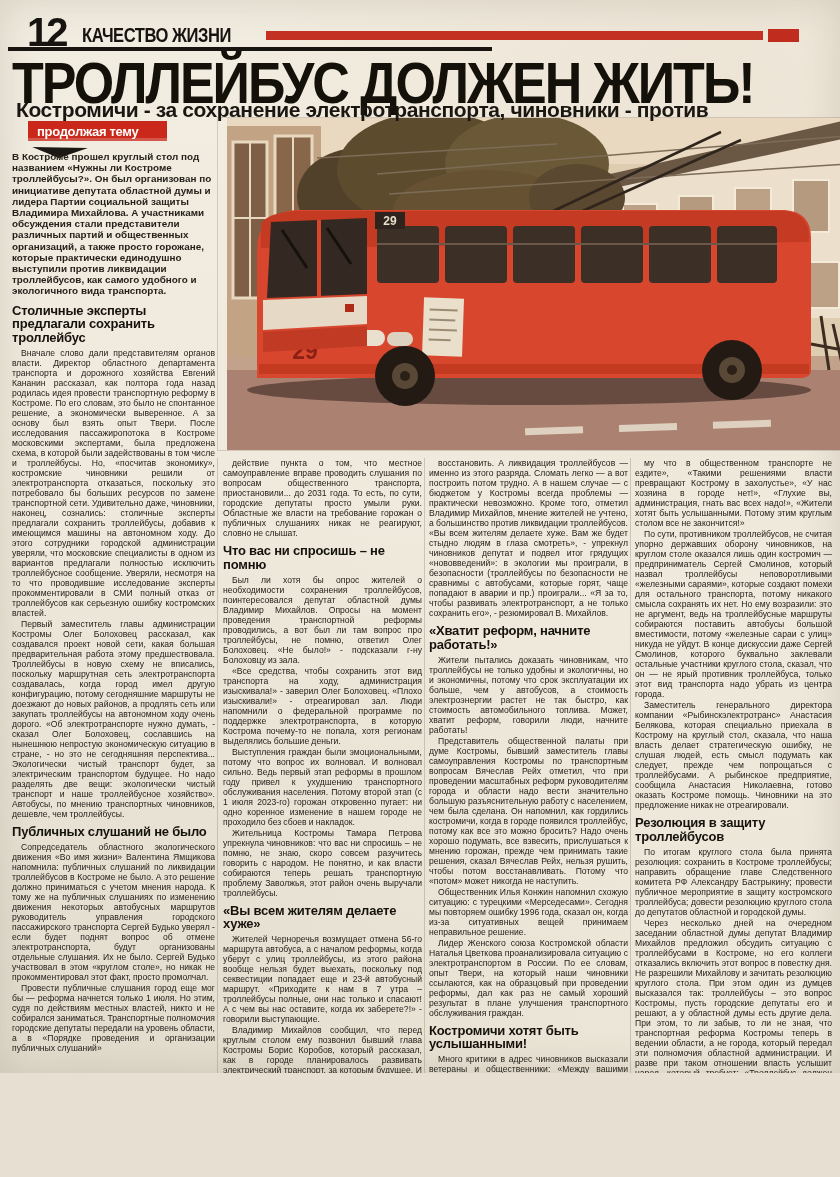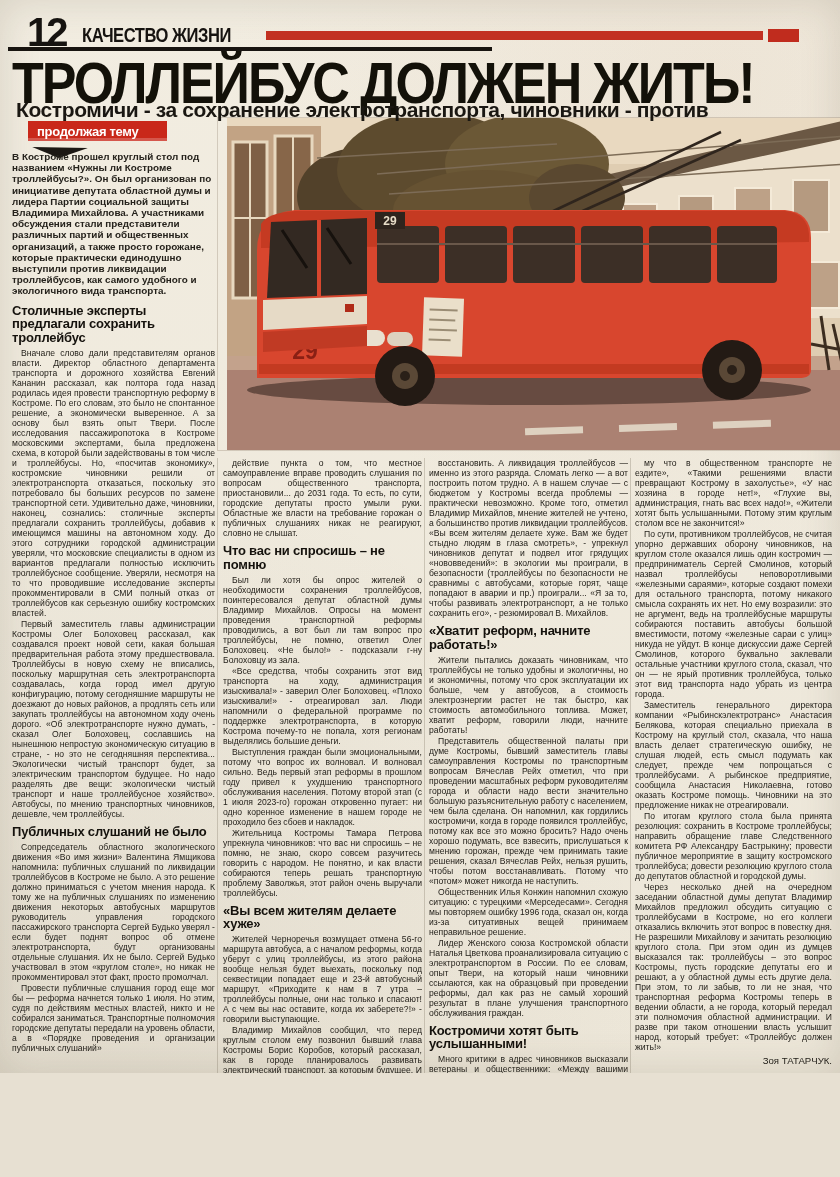--- a/index.html
+++ b/index.html
@@ -175,20 +175,21 @@
       <p class="blk-p">Представитель общественной палаты при думе Костромы, бывший заместитель главы самоуправления Костромы по транспортным вопросам Вячеслав Рейх отметил, что при проведении масштабных реформ руководителям города и области надо вести значительно большую разъяснительную работу с населением, чем была сделана. Он напомнил, как гордились костромичи, когда в городе появился троллейбус, потому как все это можно бросить? Надо очень хорошо подумать, все взвесить, прислушаться к мнению горожан, прежде чем принимать такие решения, сказал Вячеслав Рейх, нельзя рушить, чтобы потом восстанавливать. Потому что «потом» может никогда не наступить.</p>
       <p class="blk-p">Общественник Илья Конжин напомнил схожую ситуацию: с турецкими «Мерседесами». Сегодня мы повторяем ошибку 1996 года, сказал он, когда из-за ситуативных вещей принимаем неправильное решение.</p>
       <p class="blk-p">Лидер Женского союза Костромской области Наталья Цветкова проанализировала ситуацию с электротранспортом в России. По ее словам, опыт Твери, на который наши чиновники ссылаются, как на образцовый при проведении реформы, дал как раз не самый хороший результат в плане улучшения транспортного обслуживания граждан.</p>
       <h3 class="blk-h">Костромичи хотят быть услышанными!</h3>
       <p class="blk-p">Много критики в адрес чиновников высказали ветераны и общественники: «Между вашими словами и вашими делами — пропасть! Нет вам доверия!», «Вы о наших проблемах не знаете, пото-</p>
     </div>
   <div class="col col4">
       <p class="blk-p">му что в общественном транспорте не ездите», «Такими решениями власти превращают Кострому в захолустье», «У нас хозяина в городе нет!», «Глухие вы, администрация, гнать вас всех надо!», «Жители хотят быть услышанными. Потому этим круглым столом все не закончится!»</p>
       <p class="blk-p">По сути, противником троллейбусов, не считая упорно державших оборону чиновников, на круглом столе оказался лишь один костромич — предприниматель Сергей Смолинов, который назвал троллейбусы неповоротливыми «железными сараями», которые создают помехи для остального транспорта, потому никакого смысла сохранять их нет. Но ему возразили: это не аргумент, ведь на троллейбусные маршруты собираются поставить автобусы большой вместимости, потому «железные сараи с улиц» никуда не уйдут. В конце дискуссии даже Сергей Смолинов, которого буквально заклевали остальные участники круглого стола, сказал, что он — не ярый противник троллейбуса, только этот вид транспорта надо убрать из центра города.</p>
       <p class="blk-p">Заместитель генерального директора компании «Рыбинскэлектротранс» Анастасия Белякова, которая специально приехала в Кострому на круглый стол, сказала, что наша власть делает стратегическую ошибку, не слушая людей, есть смысл подумать как следует, прежде чем попрощаться с троллейбусами. А рыбинское предприятие, сообщила Анастасия Николаевна, готово оказать Костроме помощь. Чиновники на это предложение никак не отреагировали.</p>
+      <h3 class="blk-h">Резолюция в защиту троллейбусов</h3>
       <p class="blk-p">По итогам круглого стола была принята резолюция: сохранить в Костроме троллейбусы; направить обращение главе Следственного комитета РФ Александру Бастрыкину; провести публичное мероприятие в защиту костромского троллейбуса; довести резолюцию круглого стола до депутатов областной и городской думы.</p>
       <p class="blk-p">Через несколько дней на очередном заседании областной думы депутат Владимир Михайлов предложил обсудить ситуацию с троллейбусами в Костроме, но его коллеги отказались включить этот вопрос в повестку дня. Не разрешили Михайлову и зачитать резолюцию круглого стола. При этом один из думцев высказался так: троллейбусы – это вопрос Костромы, пусть городские депутаты его и решают, а у областной думы есть другие дела. При этом, то ли забыв, то ли не зная, что транспортная реформа Костромы теперь в ведении области, а не города, который передал эти полномочия областной администрации. И разве при таком отношении власть услышит народ, который требует: «Троллейбус должен жить!»</p>
       <p class="blk-by">Зоя ТАТАРЧУК.</p>
       <p class="blk-by">Фото Алексея Молоторенко.</p>
     </div>
 
   <div class="vline v1"></div>
   <div class="vline v2"></div>
   <div class="vline v3"></div>
 

